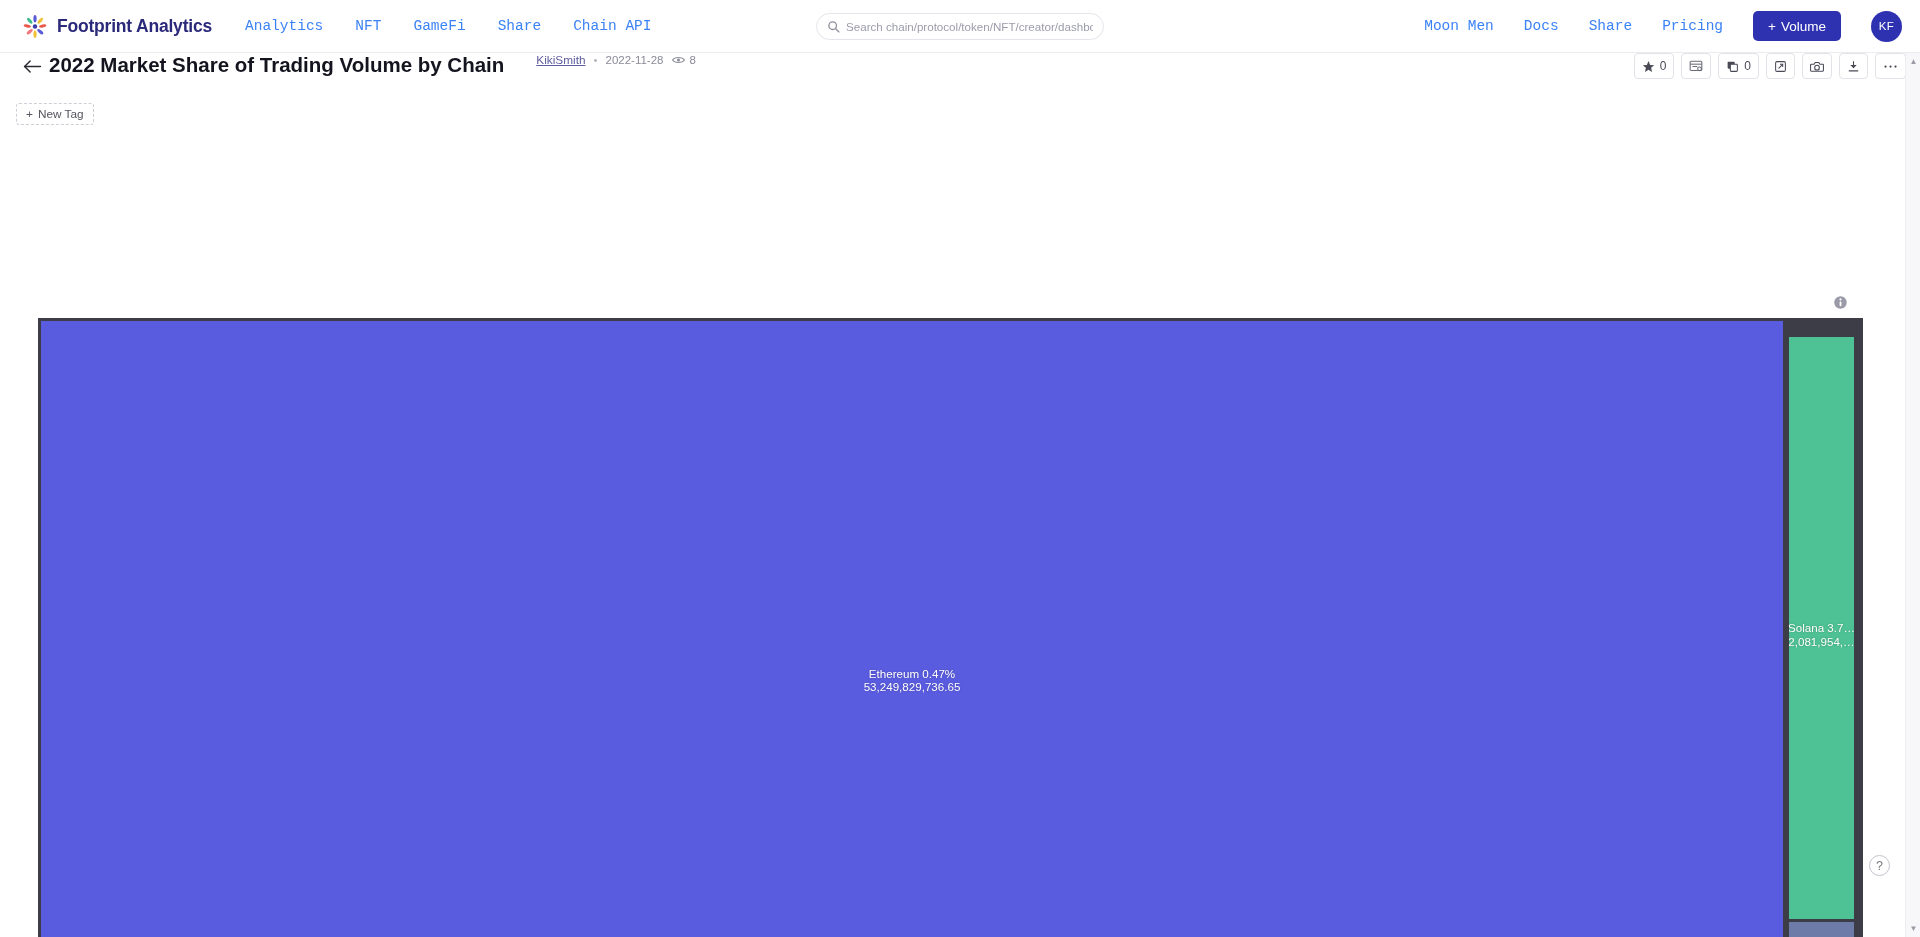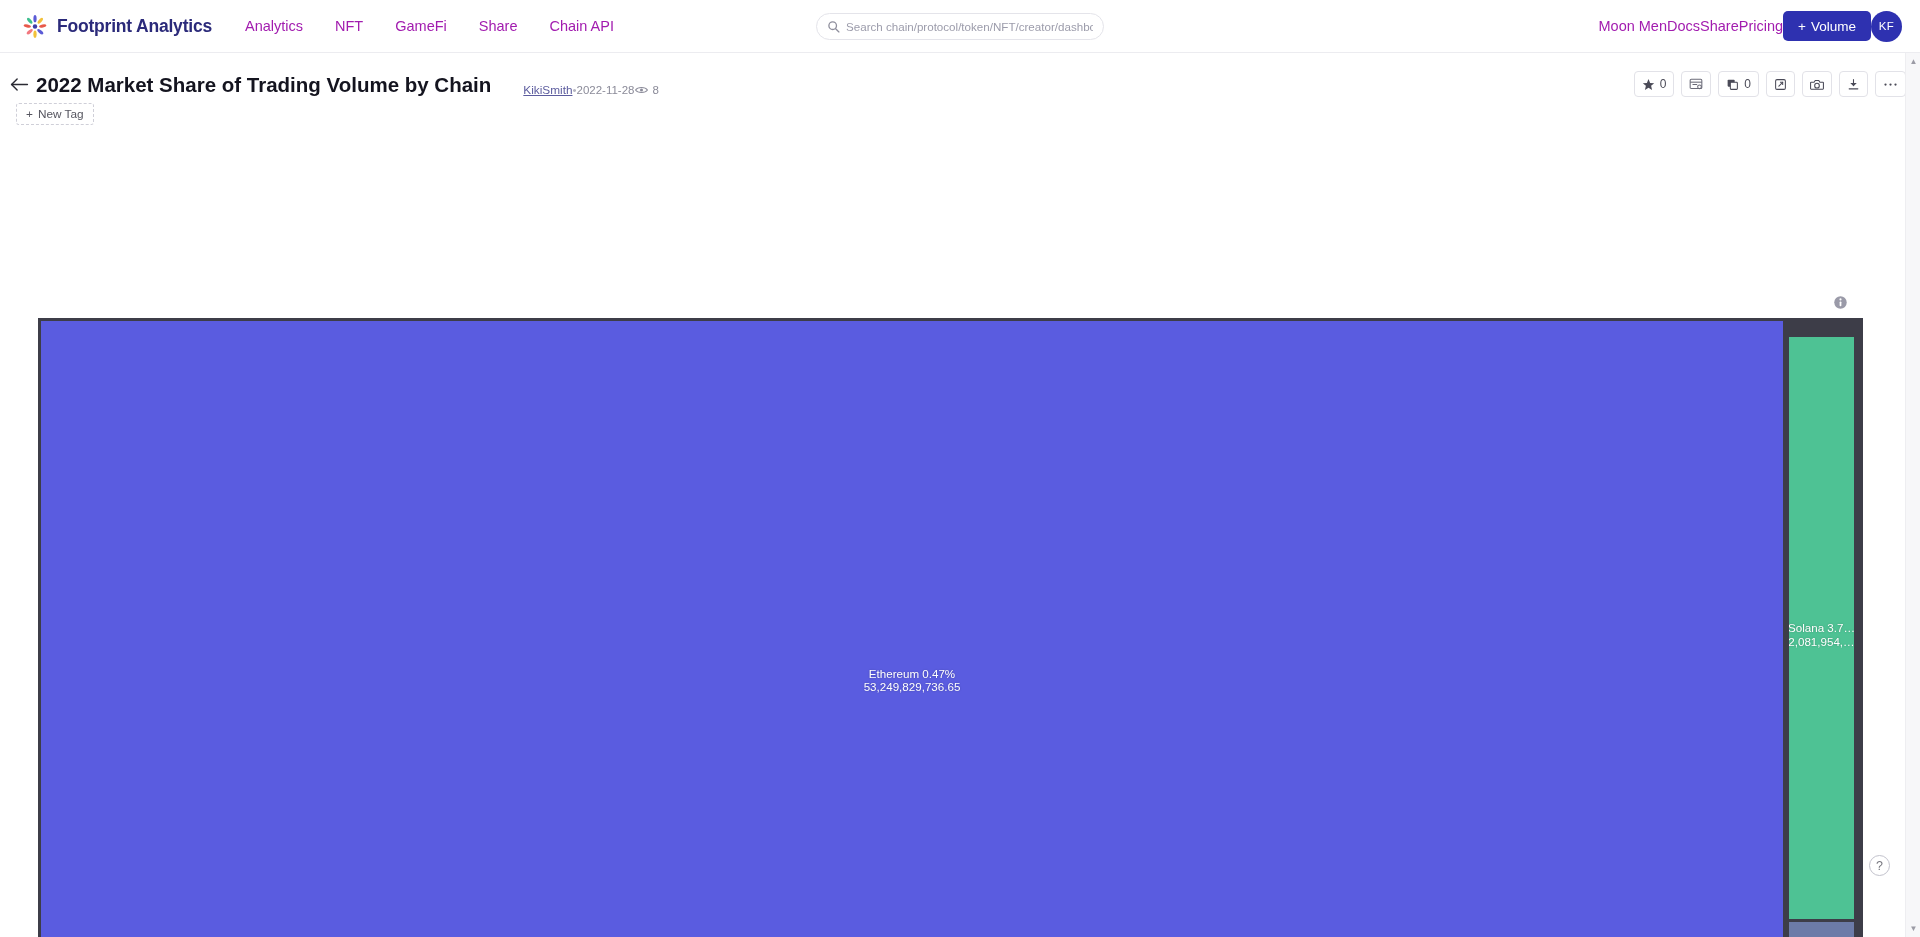--- a/index.html
+++ b/index.html
@@ -18,62 +18,62 @@
     border-bottom: 1px solid #ececf0;
     background: #fff;
     position: relative;
   }
   .brand { display: flex; align-items: center; gap: 9px; margin-left: 22px; }
   .brand-logo { width: 26px; height: 26px; display:block; }
   .brand-name { font-size: 17.5px; font-weight: 700; color: #2b2a7a; letter-spacing: -0.2px; }
 
   .nav-left { display: flex; align-items: center; gap: 32px; margin-left: 33px; }
   .nav-left a, .nav-right a {
-    font-size: 14.5px; color: #a21caf; text-decoration: none; white-space: nowrap;
+    font-size: 14.5px; color: #3b82f6; text-decoration: none; white-space: nowrap; font-family: Liberation Mono, monospace;
   }
 
   #search-wrap {
     position: absolute; left: 50%; transform: translateX(-50%);
     width: 288px; height: 27px;
     border: 1px solid #e4e4ea; border-radius: 14px;
     display: flex; align-items: center; padding: 0 10px; gap: 6px;
     background: #fff;
   }
   #search-input {
     border: none; outline: none; flex: 1;
     font-size: 11.6px; font-family: "Liberation Sans", sans-serif;
     color: #3a3a44; background: transparent;
   }
   #search-input::placeholder { color: #9c9cab; }
 
-  .nav-right { position:absolute; right: 18px; display: flex; align-items: center; }
+  .nav-right { position:absolute; right: 18px; display: flex; align-items: center; gap: 30px; }
   .create-btn {
     background: #2e31b0; color: #fff; border: none; border-radius: 5px;
     height: 30px; padding: 0 15px; font-size: 13.5px;
     font-family: "Liberation Sans", sans-serif;
     display: flex; align-items: center; gap: 5px; cursor: pointer;
   }
   .avatar {
     width: 31px; height: 31px; border-radius: 50%;
     background: #2e31b0; color: #fff;
     display: flex; align-items: center; justify-content: center;
     font-size: 11.5px; font-weight: 400; letter-spacing: .4px; cursor:pointer;
   }
 
   
   #titlebar {
-    height: 44px; display: flex; align-items: flex-end;
-    padding: 0 18px 0 6px; position: relative;
+    height: 44px; display: flex; align-items: flex-start;
+    padding: 0 18px 0 19px; position: relative;
   }
   #back-arrow {
     width: 26px; height: 26px; display:flex; align-items:center; justify-content:center;
     cursor: pointer; color: #2a2a33; font-size: 19px; line-height: 1;
   }
   #page-title { font-size: 20.5px; font-weight: 700; margin-left: 4px; color:#14141f; white-space: nowrap; }
-  .meta { display: flex; align-items: center; margin-left: 32px; font-size: 11.5px; color: #8b8b99; }
+  .meta { display: flex; align-items: center; gap: 8px; margin-left: 32px; font-size: 11.5px; color: #8b8b99; }
   .meta a { color: #5c5c9e; text-decoration: underline; font-size: 11.8px; }
   .meta .dot { color: #b5b5bf; }
   .eye-count { display:flex; align-items:center; gap:5px; }
 
   #toolbar { position: absolute; right: 14px; display: flex; align-items: center; gap: 7px; }
   .tool {
     height: 26px; min-width: 26px; padding: 0 7px;
     border: 1px solid #e2e2e8; border-radius: 4px;
     background: #fff; display: flex; align-items: center; justify-content: center; gap: 5px;
     font-size: 12px; color: #4a4a57; cursor: pointer;

